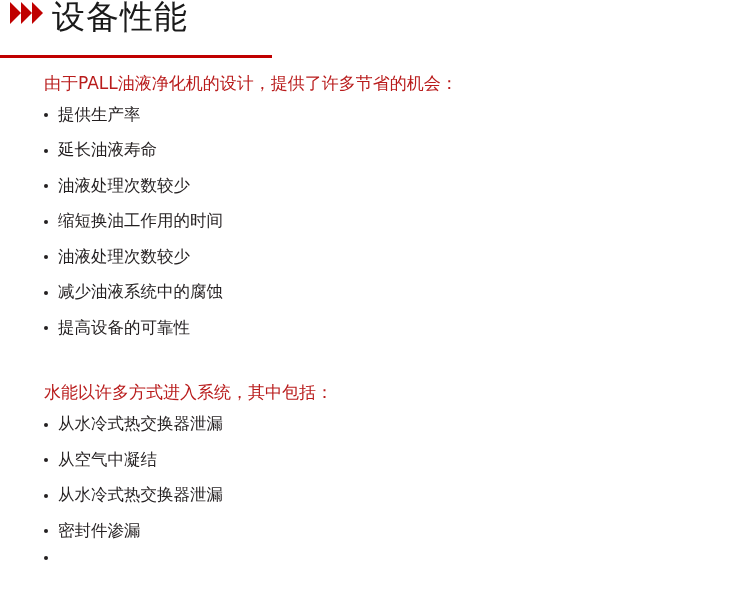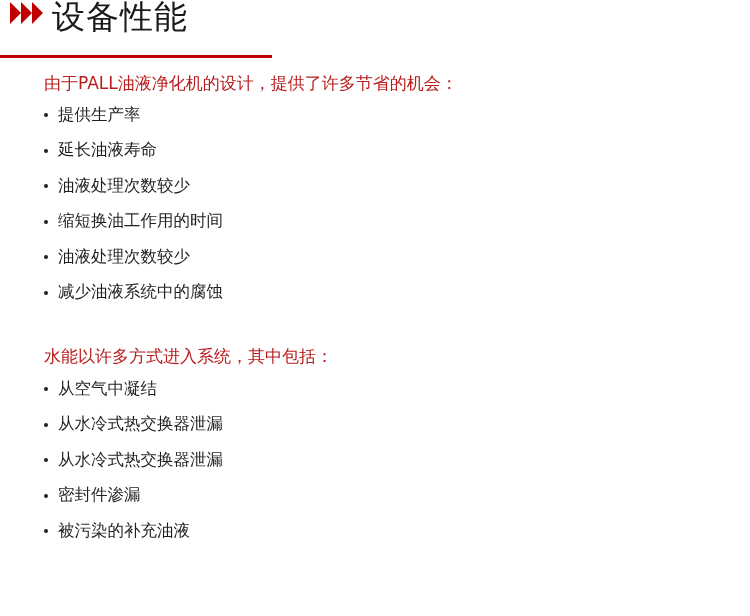--- a/index.html
+++ b/index.html
@@ -84,21 +84,21 @@
     left: 0;
     top: 50%;
     transform: translateY(-50%);
     width: 4px;
     height: 4px;
     background: #231f20;
     border-radius: 50%;
     display: block;
   }
   .spacer-block { height: 26px; }
-  .section-2 { margin-top: 0; font-family: Liberation Serif, serif; }
+  .section-2 { margin-top: 0; }
 </style>
 </head>
 <body>
 
 <div class="page">
 
   <div class="header">
     <span class="header-arrows">
       <svg width="34" height="26" viewBox="0 0 34 26" xmlns="http://www.w3.org/2000/svg">
         <polygon points="0,2 11,13 0,24" fill="#c00000"></polygon>
@@ -113,28 +113,29 @@
 
     <p class="para">由于PALL油液净化机的设计，提供了许多节省的机会：</p>
 
     <ul class="bullets">
       <li><span class="dot"></span><span>提供生产率</span></li>
       <li><span class="dot"></span><span>延长油液寿命</span></li>
       <li><span class="dot"></span><span>油液处理次数较少</span></li>
       <li><span class="dot"></span><span>缩短换油工作用的时间</span></li>
       <li><span class="dot"></span><span>油液处理次数较少</span></li>
       <li><span class="dot"></span><span>减少油液系统中的腐蚀</span></li>
+      <li><span class="dot"></span><span>提高设备的可靠性</span></li>
     </ul>
 
     <div class="spacer-block"></div>
 
     <p class="para section-2">水能以许多方式进入系统，其中包括：</p>
 
     <ul class="bullets">
+      <li><span class="dot"></span><span>从水冷式热交换器泄漏</span></li>
       <li><span class="dot"></span><span>从空气中凝结</span></li>
       <li><span class="dot"></span><span>从水冷式热交换器泄漏</span></li>
-      <li><span class="dot"></span><span>从水冷式热交换器泄漏</span></li>
       <li><span class="dot"></span><span>密封件渗漏</span></li>
-      <li><span class="dot"></span><span>被污染的补充油液</span></li>
+      <li><span class="dot"></span></li>
     </ul>
 
   </div>
 </div>
 
 </body></html>

